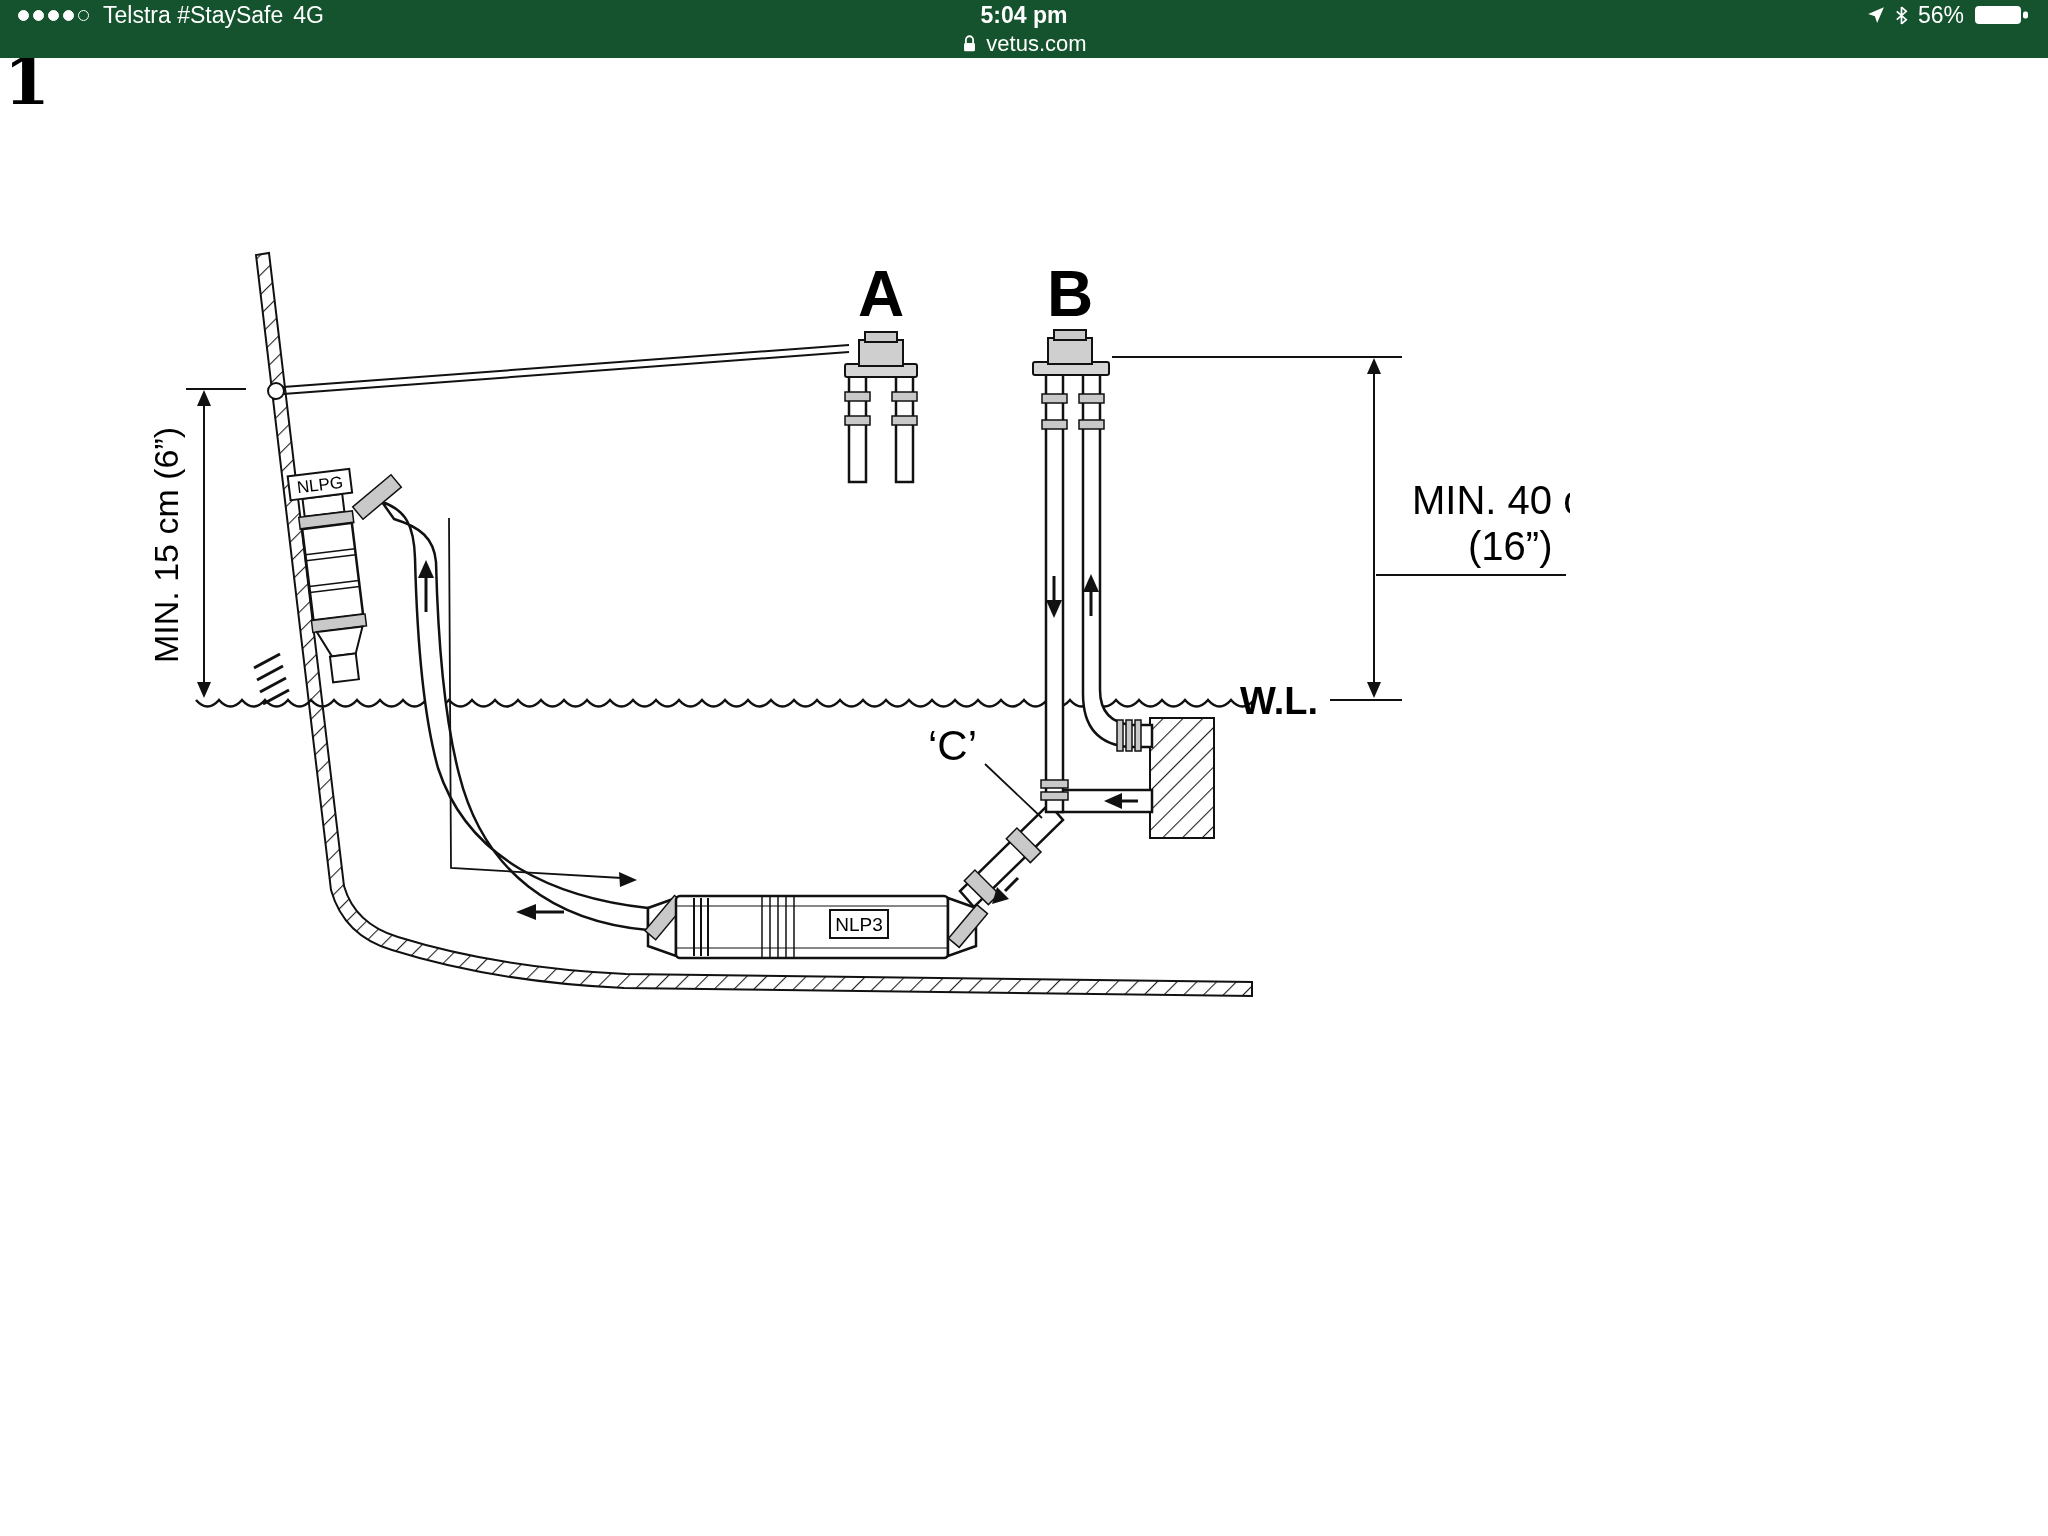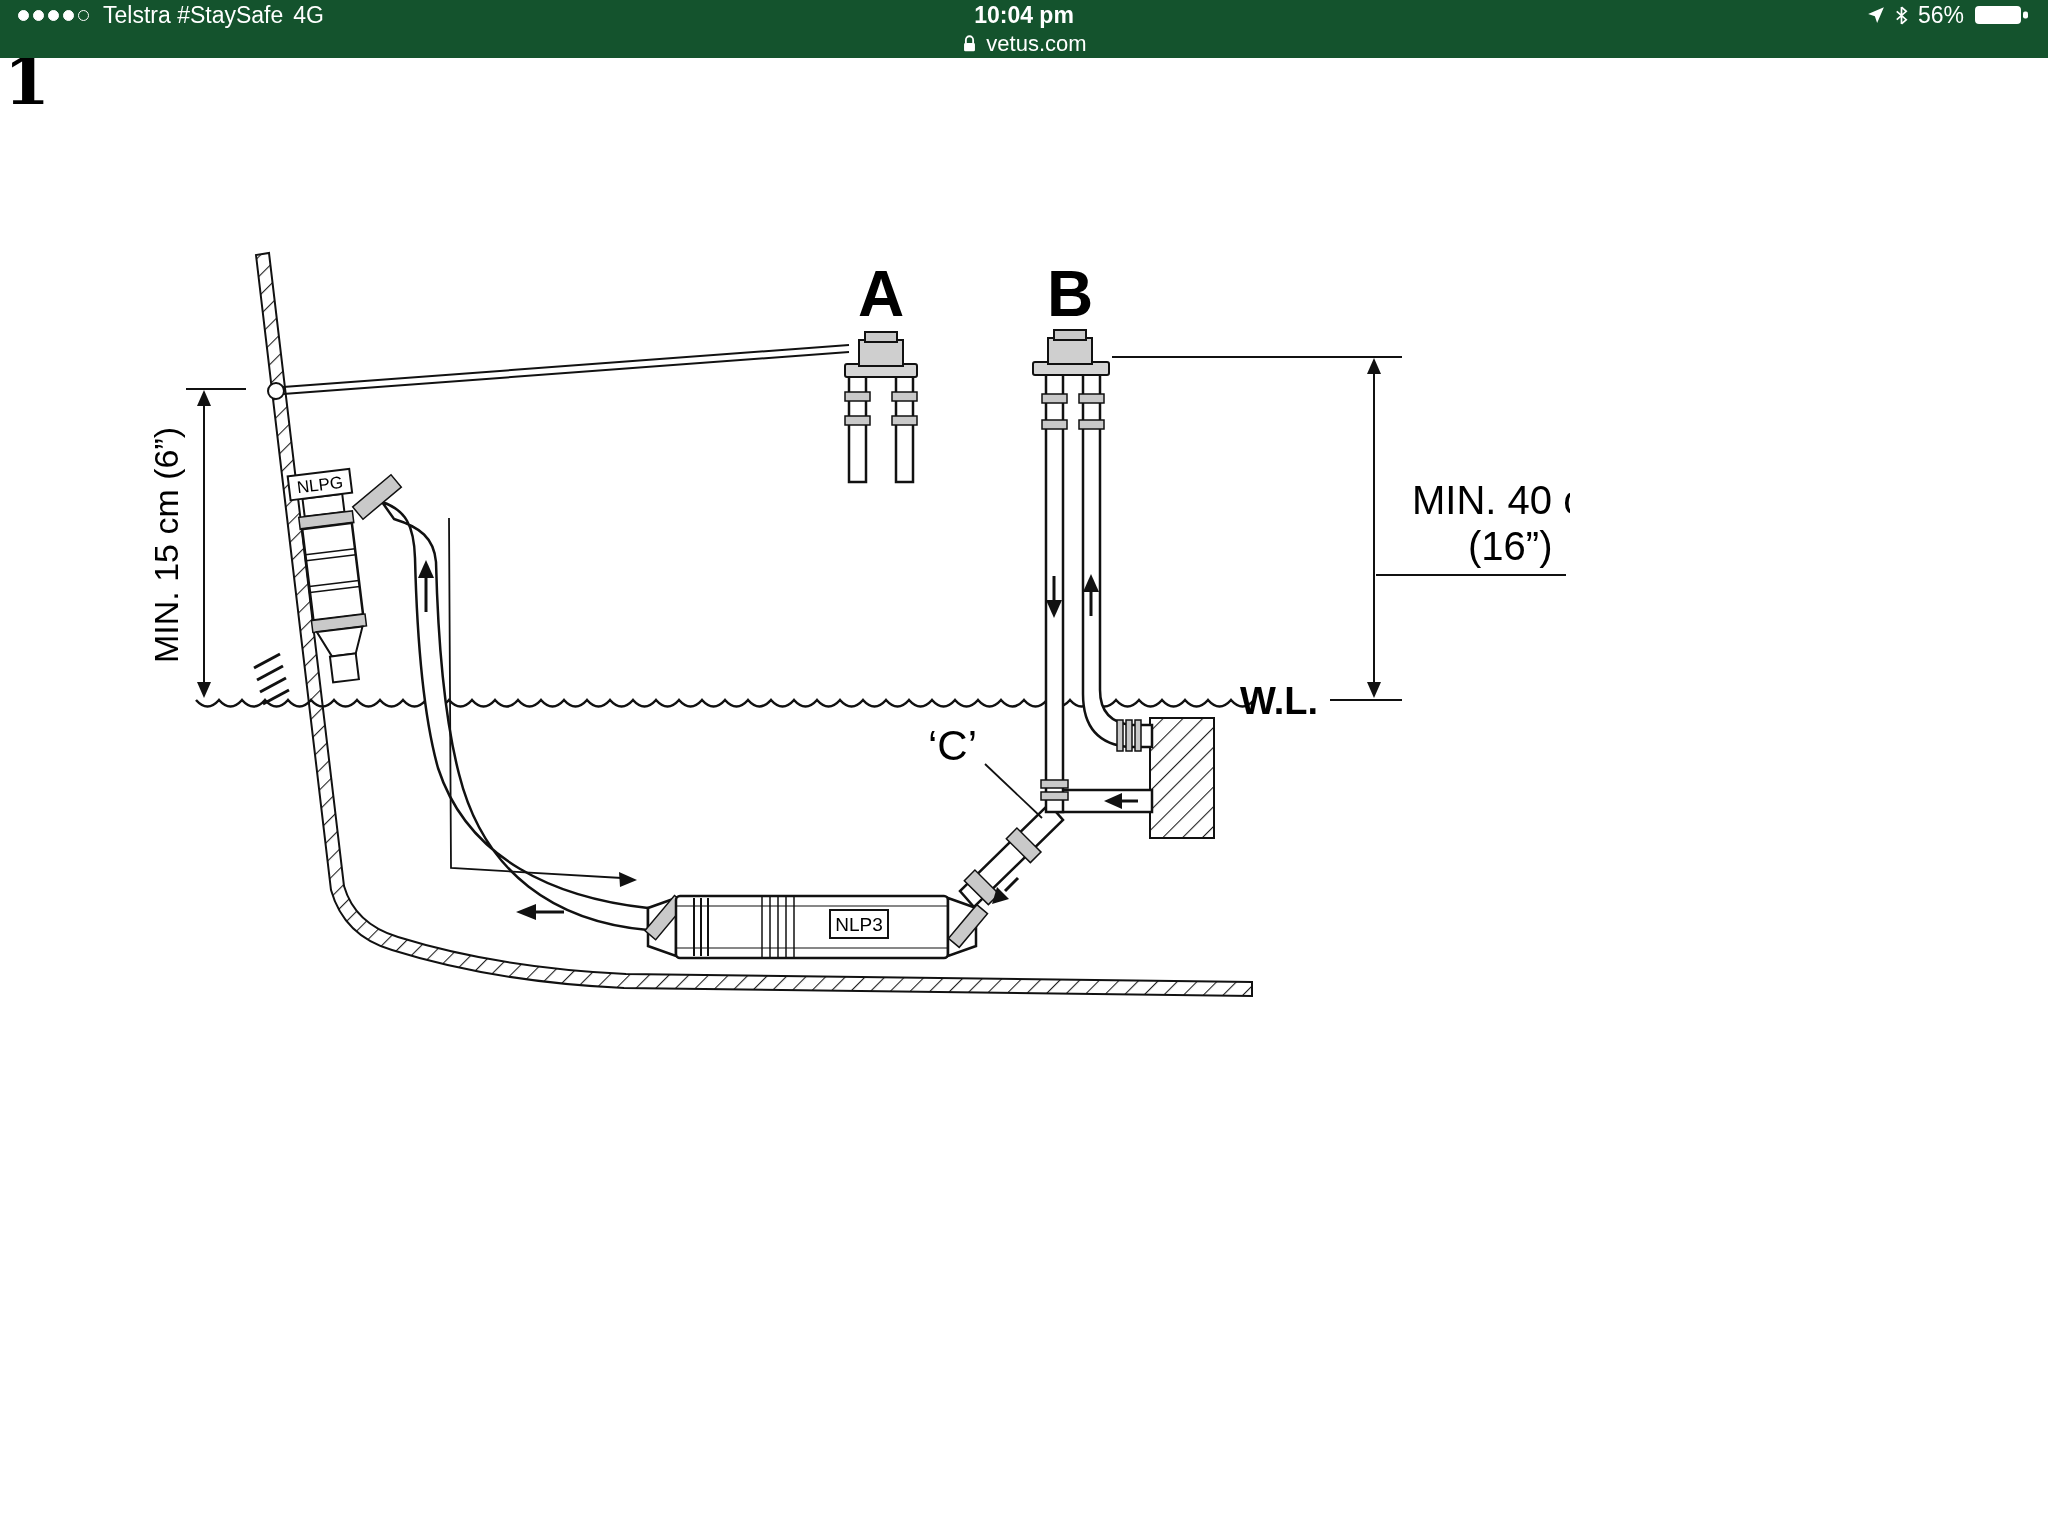--- a/index.html
+++ b/index.html
@@ -202,21 +202,21 @@
           <i class="dot f"></i>
             <i class="dot f"></i>
             <i class="dot f"></i>
             <i class="dot f"></i>
             <i class="dot"></i>
         </span>
         <span>Telstra #StaySafe</span>
         <span>4G</span>
       </div>
       <div class="s-center">
-        <span>10:04 pm</span>
+        <span>5:04 pm</span>
       </div>
       <div class="s-right">
         <svg width="18" height="18" viewBox="0 0 16 16">
           <path d="M15 1 L1 7 L7 9 L9 15 Z" fill="#fff"></path>
         </svg>
         <svg width="13" height="19" viewBox="0 0 12 18">
           <path d="M6 1 L6 17 M6 1 L10.5 5 L1.5 13 M6 17 L10.5 13 L1.5 5" stroke="#fff" stroke-width="1.6" fill="none"></path>
         </svg>
         <span>56%</span>
         <svg width="56" height="26" viewBox="0 0 56 26">

